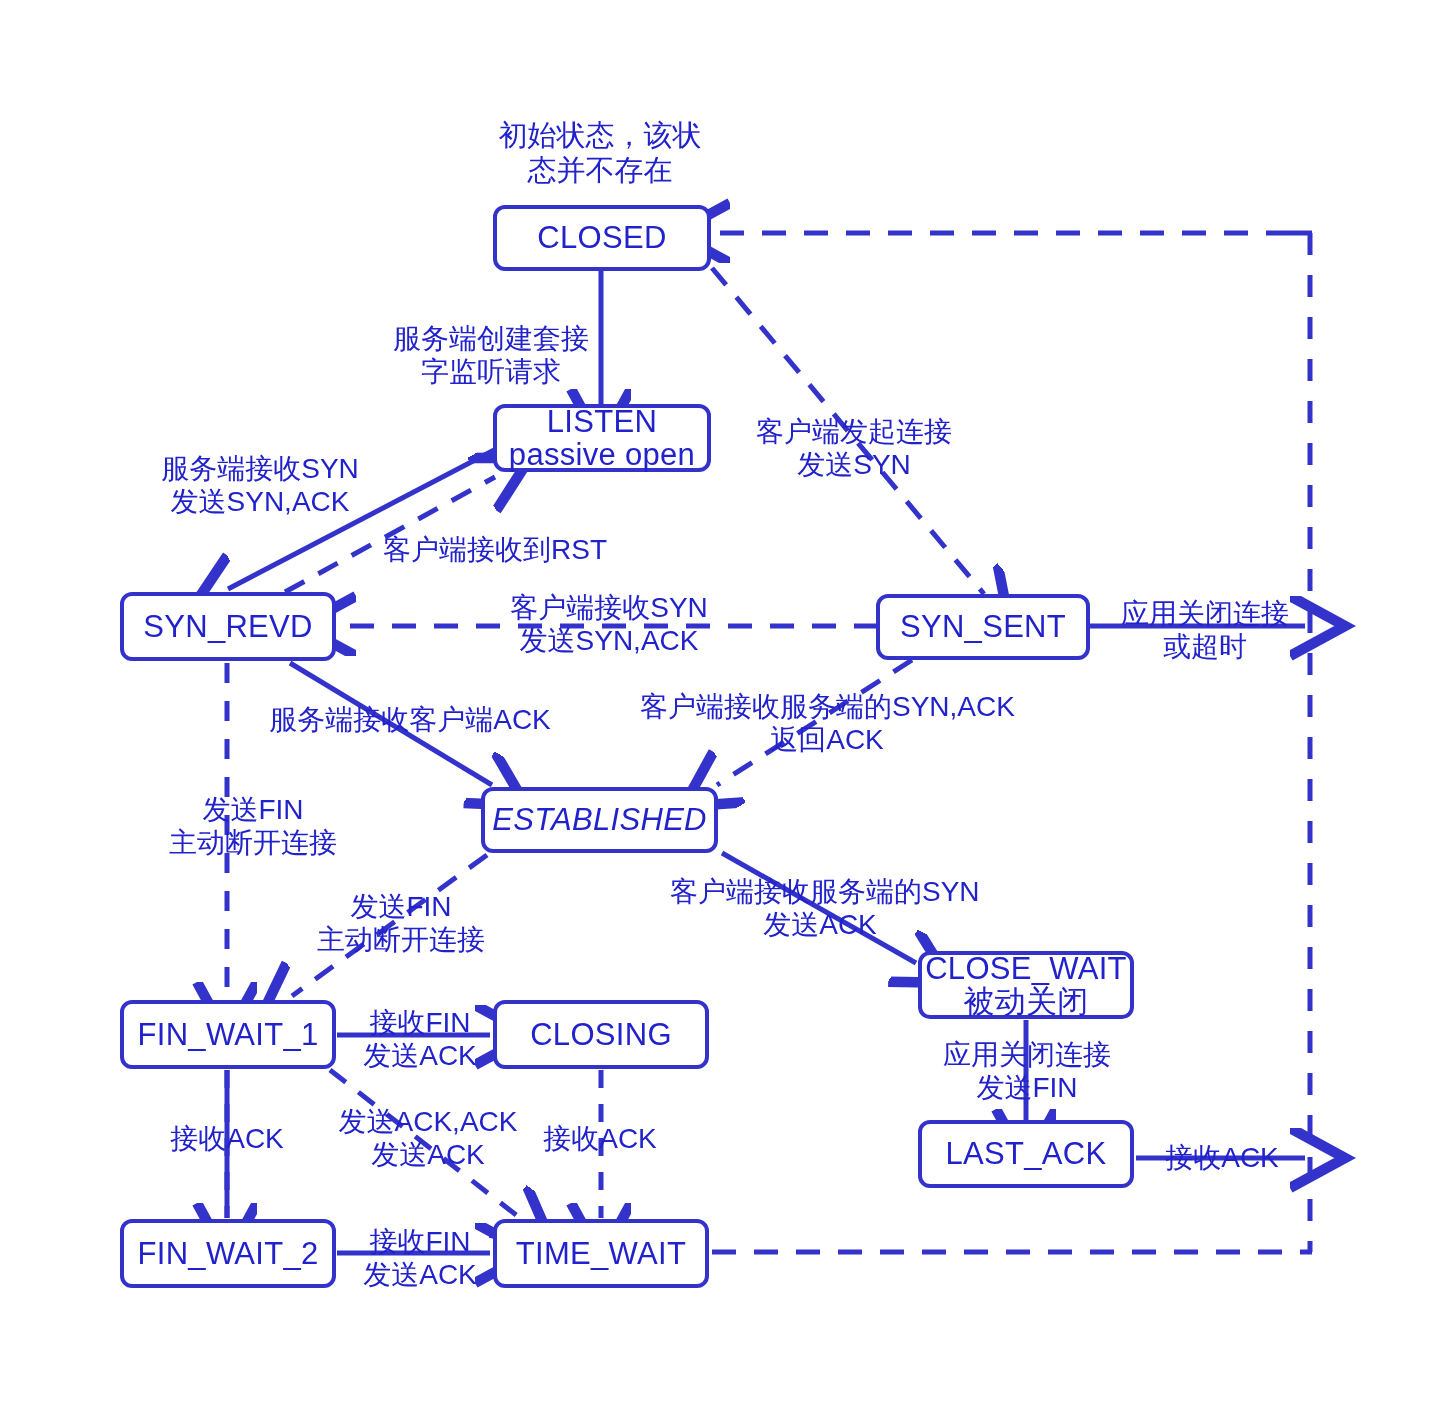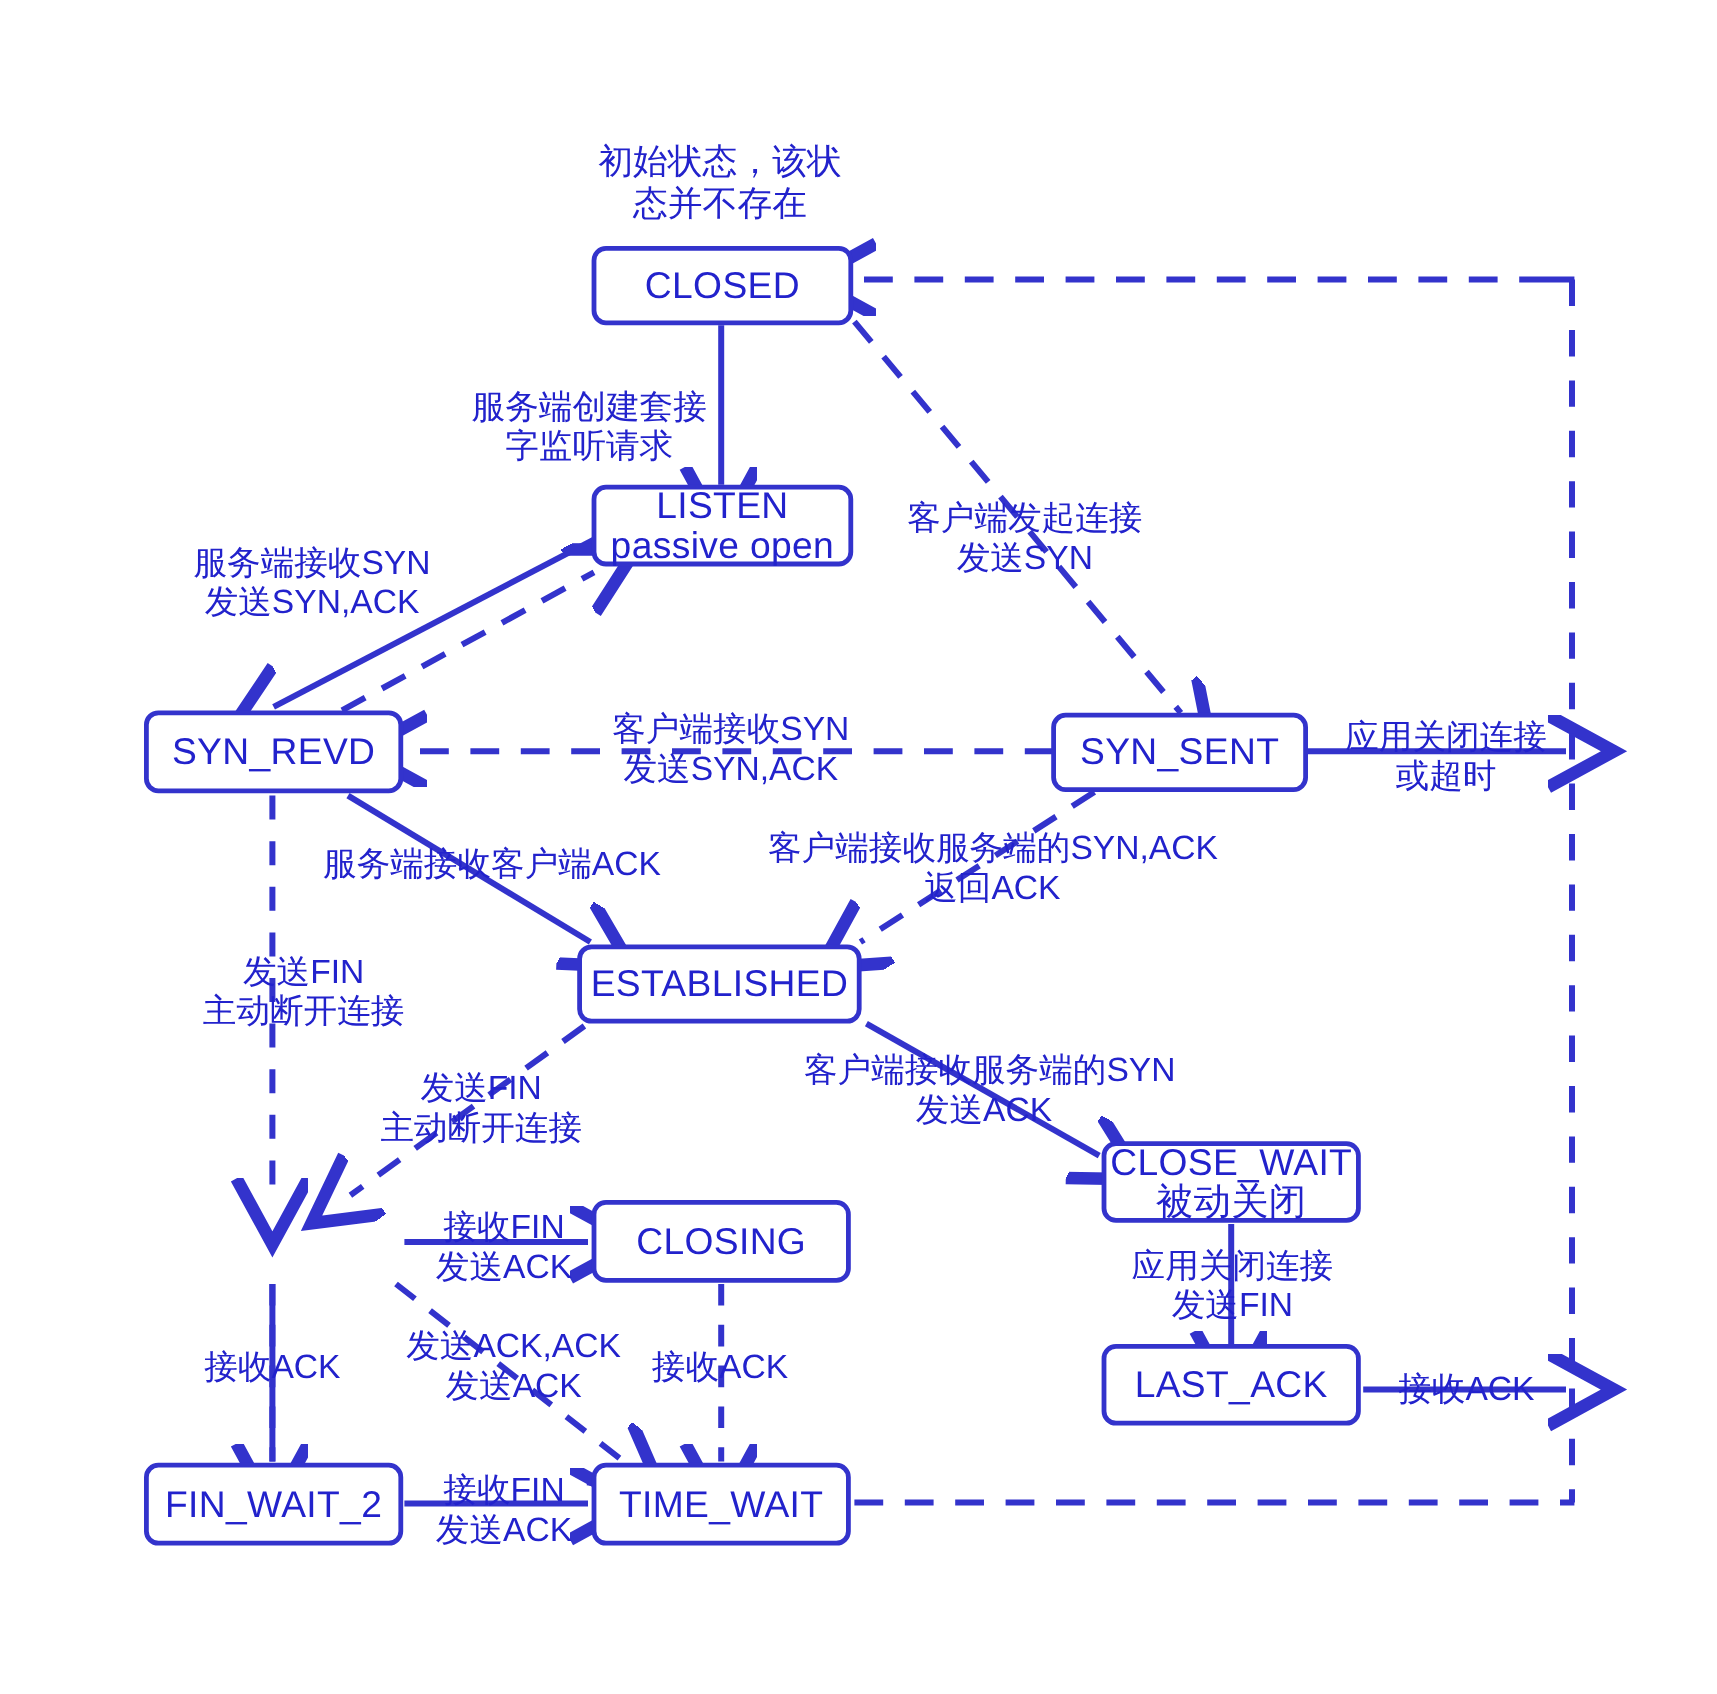--- a/index.html
+++ b/index.html
@@ -144,33 +144,36 @@
   </div>
 
   <div class="state-box" style="left:876px; top:594px; width:214px; height:66px;">
     <span>SYN_SENT</span>
   </div>
 
   <div class="state-box" style="left:120px; top:592px; width:216px; height:69px;">
     <span>SYN_REVD</span>
   </div>
 
-  <div class="state-box" style="left:481px; top:787px; width:237px; height:66px;">
+  <div class="state-box" style="left:481px; top:787px; width:237px; height:66px;font-style:italic;">
     <span>ESTABLISHED</span>
   </div>
 
   <div class="state-box" style="left:918px; top:951px; width:216px; height:68px;">
     <span>CLOSE_WAIT</span>
     <span class="sub">被动关闭</span>
   </div>
 
   <div class="state-box" style="left:918px; top:1120px; width:216px; height:68px;">
     <span>LAST_ACK</span>
   </div>
 
+  <div class="state-box" style="left:120px; top:1000px; width:216px; height:69px;">
+    <span>FIN_WAIT_1</span>
+  </div>
 
   <div class="state-box" style="left:493px; top:1000px; width:216px; height:69px;">
     <span>CLOSING</span>
   </div>
 
   <div class="state-box" style="left:120px; top:1219px; width:216px; height:69px;">
     <span>FIN_WAIT_2</span>
   </div>
 
   <div class="state-box" style="left:493px; top:1219px; width:216px; height:69px;">
@@ -185,20 +188,23 @@
   <div class="edge-label" style="left:744px; top:415px; width:220px;">
     <div>客户端发起连接</div>
     <div>发送SYN</div>
   </div>
 
   <div class="edge-label" style="left:150px; top:452px; width:220px;">
     <div>服务端接收SYN</div>
     <div>发送SYN,ACK</div>
   </div>
 
+  <div class="edge-label" style="left:370px; top:533px; width:250px;">
+    <div>客户端接收到RST</div>
+  </div>
 
   <div class="edge-label" style="left:484px; top:591px; width:250px;">
     <div>客户端接收SYN</div>
     <div>发送SYN,ACK</div>
   </div>
 
   <div class="edge-label" style="left:1100px; top:597px; width:210px;">
     <div>应用关闭连接</div>
     <div>或超时</div>
   </div>

